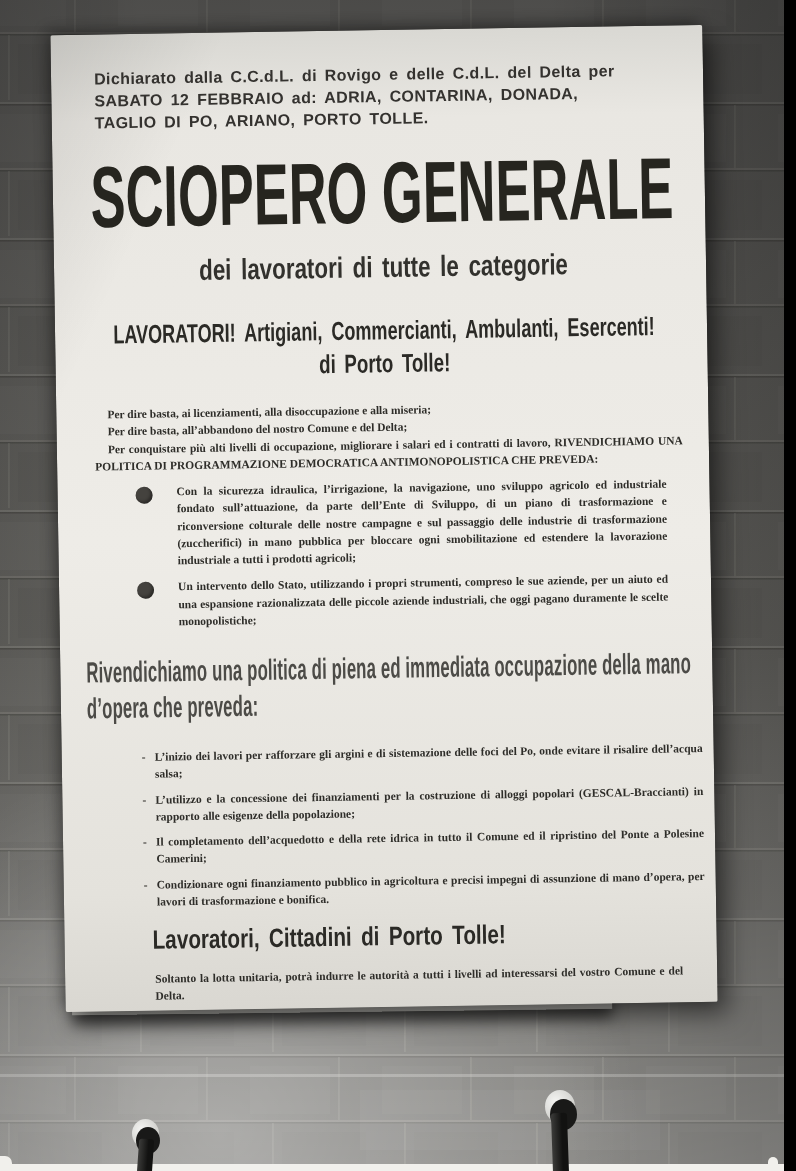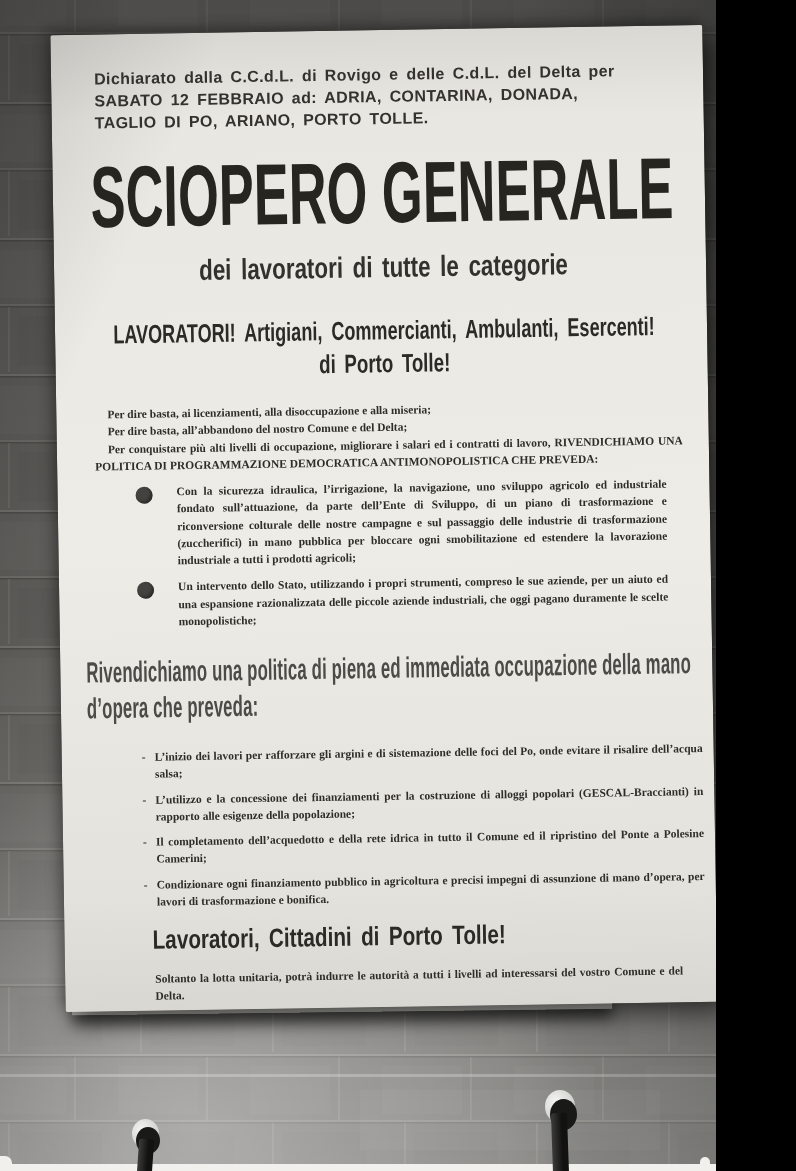--- a/index.html
+++ b/index.html
@@ -1,17 +1,17 @@
 <!DOCTYPE html>
 <html><head>
 <meta charset="utf-8">
 <style>
   html,body{margin:0;padding:0;background:#000;}
   .photo{
-    position:relative;width:716px;height:1171px;overflow:hidden;
+    position:relative;width:784px;height:1171px;overflow:hidden;
     background:#686764;font-family:"Liberation Sans",sans-serif;
   }
   .wall{position:absolute;inset:0;z-index:0;}
   .lighting{
     position:absolute;inset:0;z-index:1;pointer-events:none;
     background:
       radial-gradient(90% 55% at 28% 97%, rgba(255,255,255,0.30), rgba(255,255,255,0) 60%),
       linear-gradient(to bottom, rgba(18,18,20,0.34) 0%, rgba(18,18,20,0.16) 30%, rgba(18,18,20,0.04) 55%, rgba(255,255,255,0.10) 78%, rgba(255,255,255,0.24) 100%),
       linear-gradient(to right, rgba(0,0,0,0.12) 0%, rgba(0,0,0,0) 18%, rgba(0,0,0,0) 70%, rgba(0,0,0,0.22) 100%);
   }

